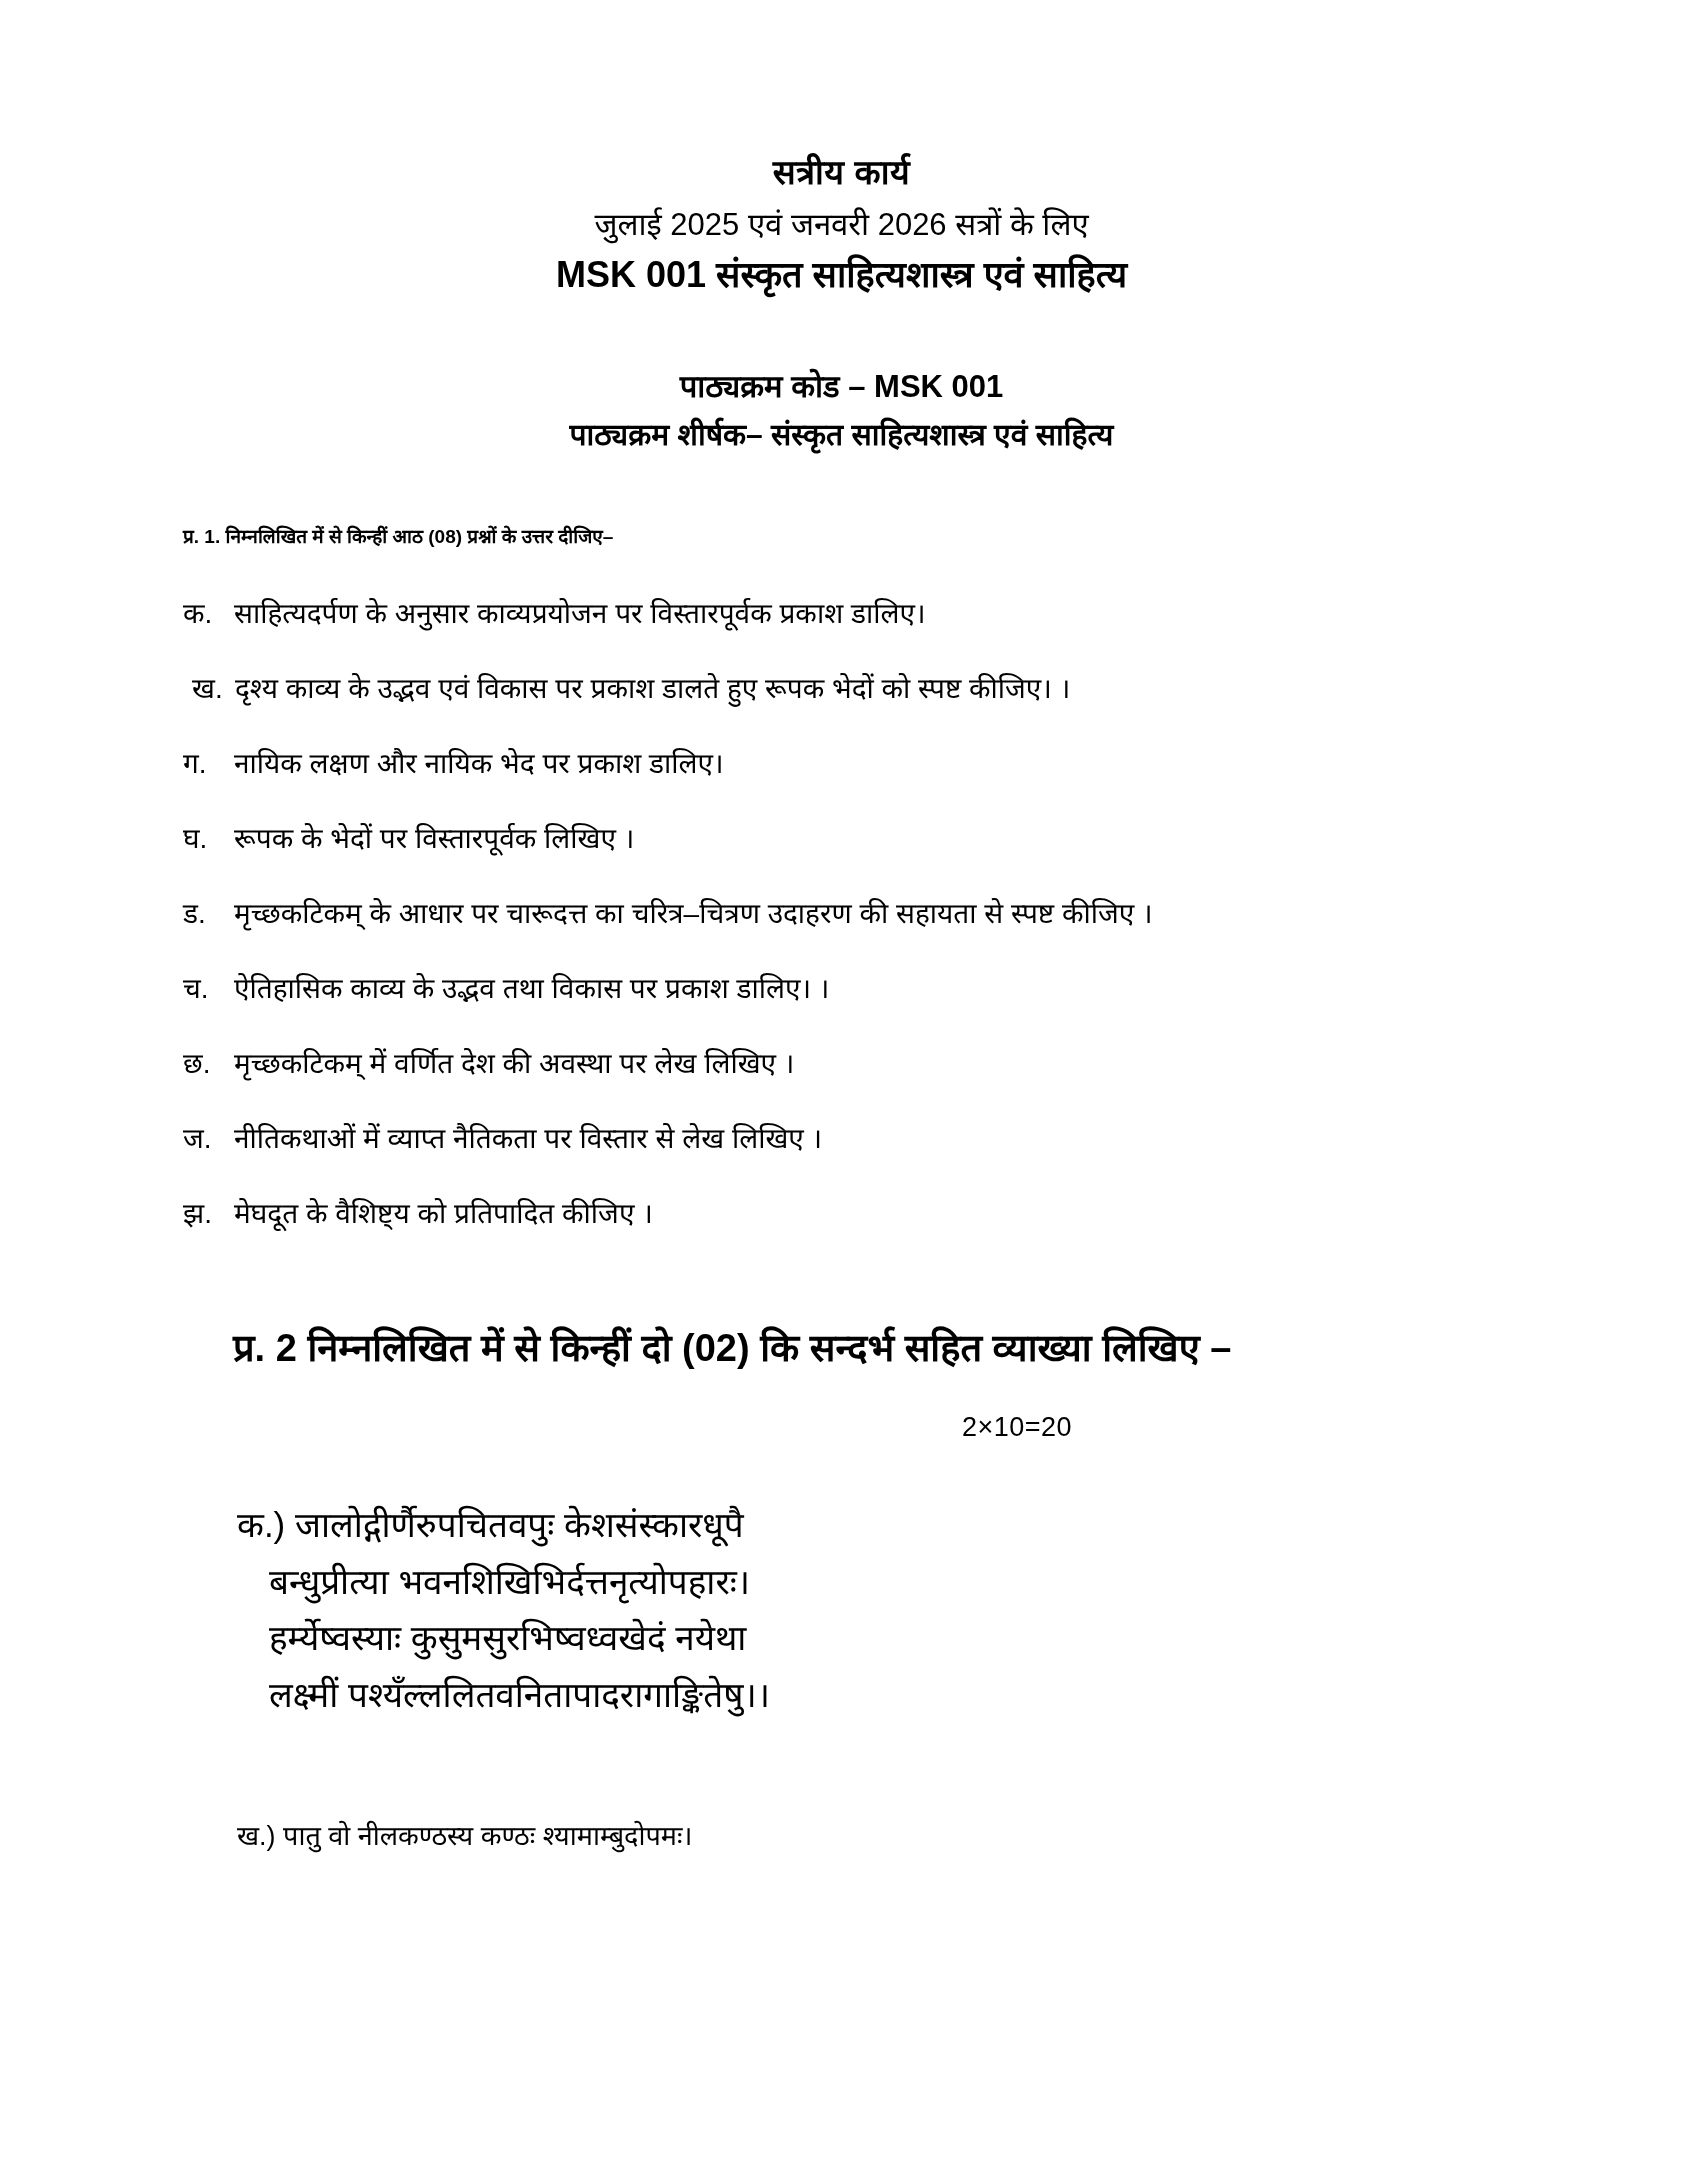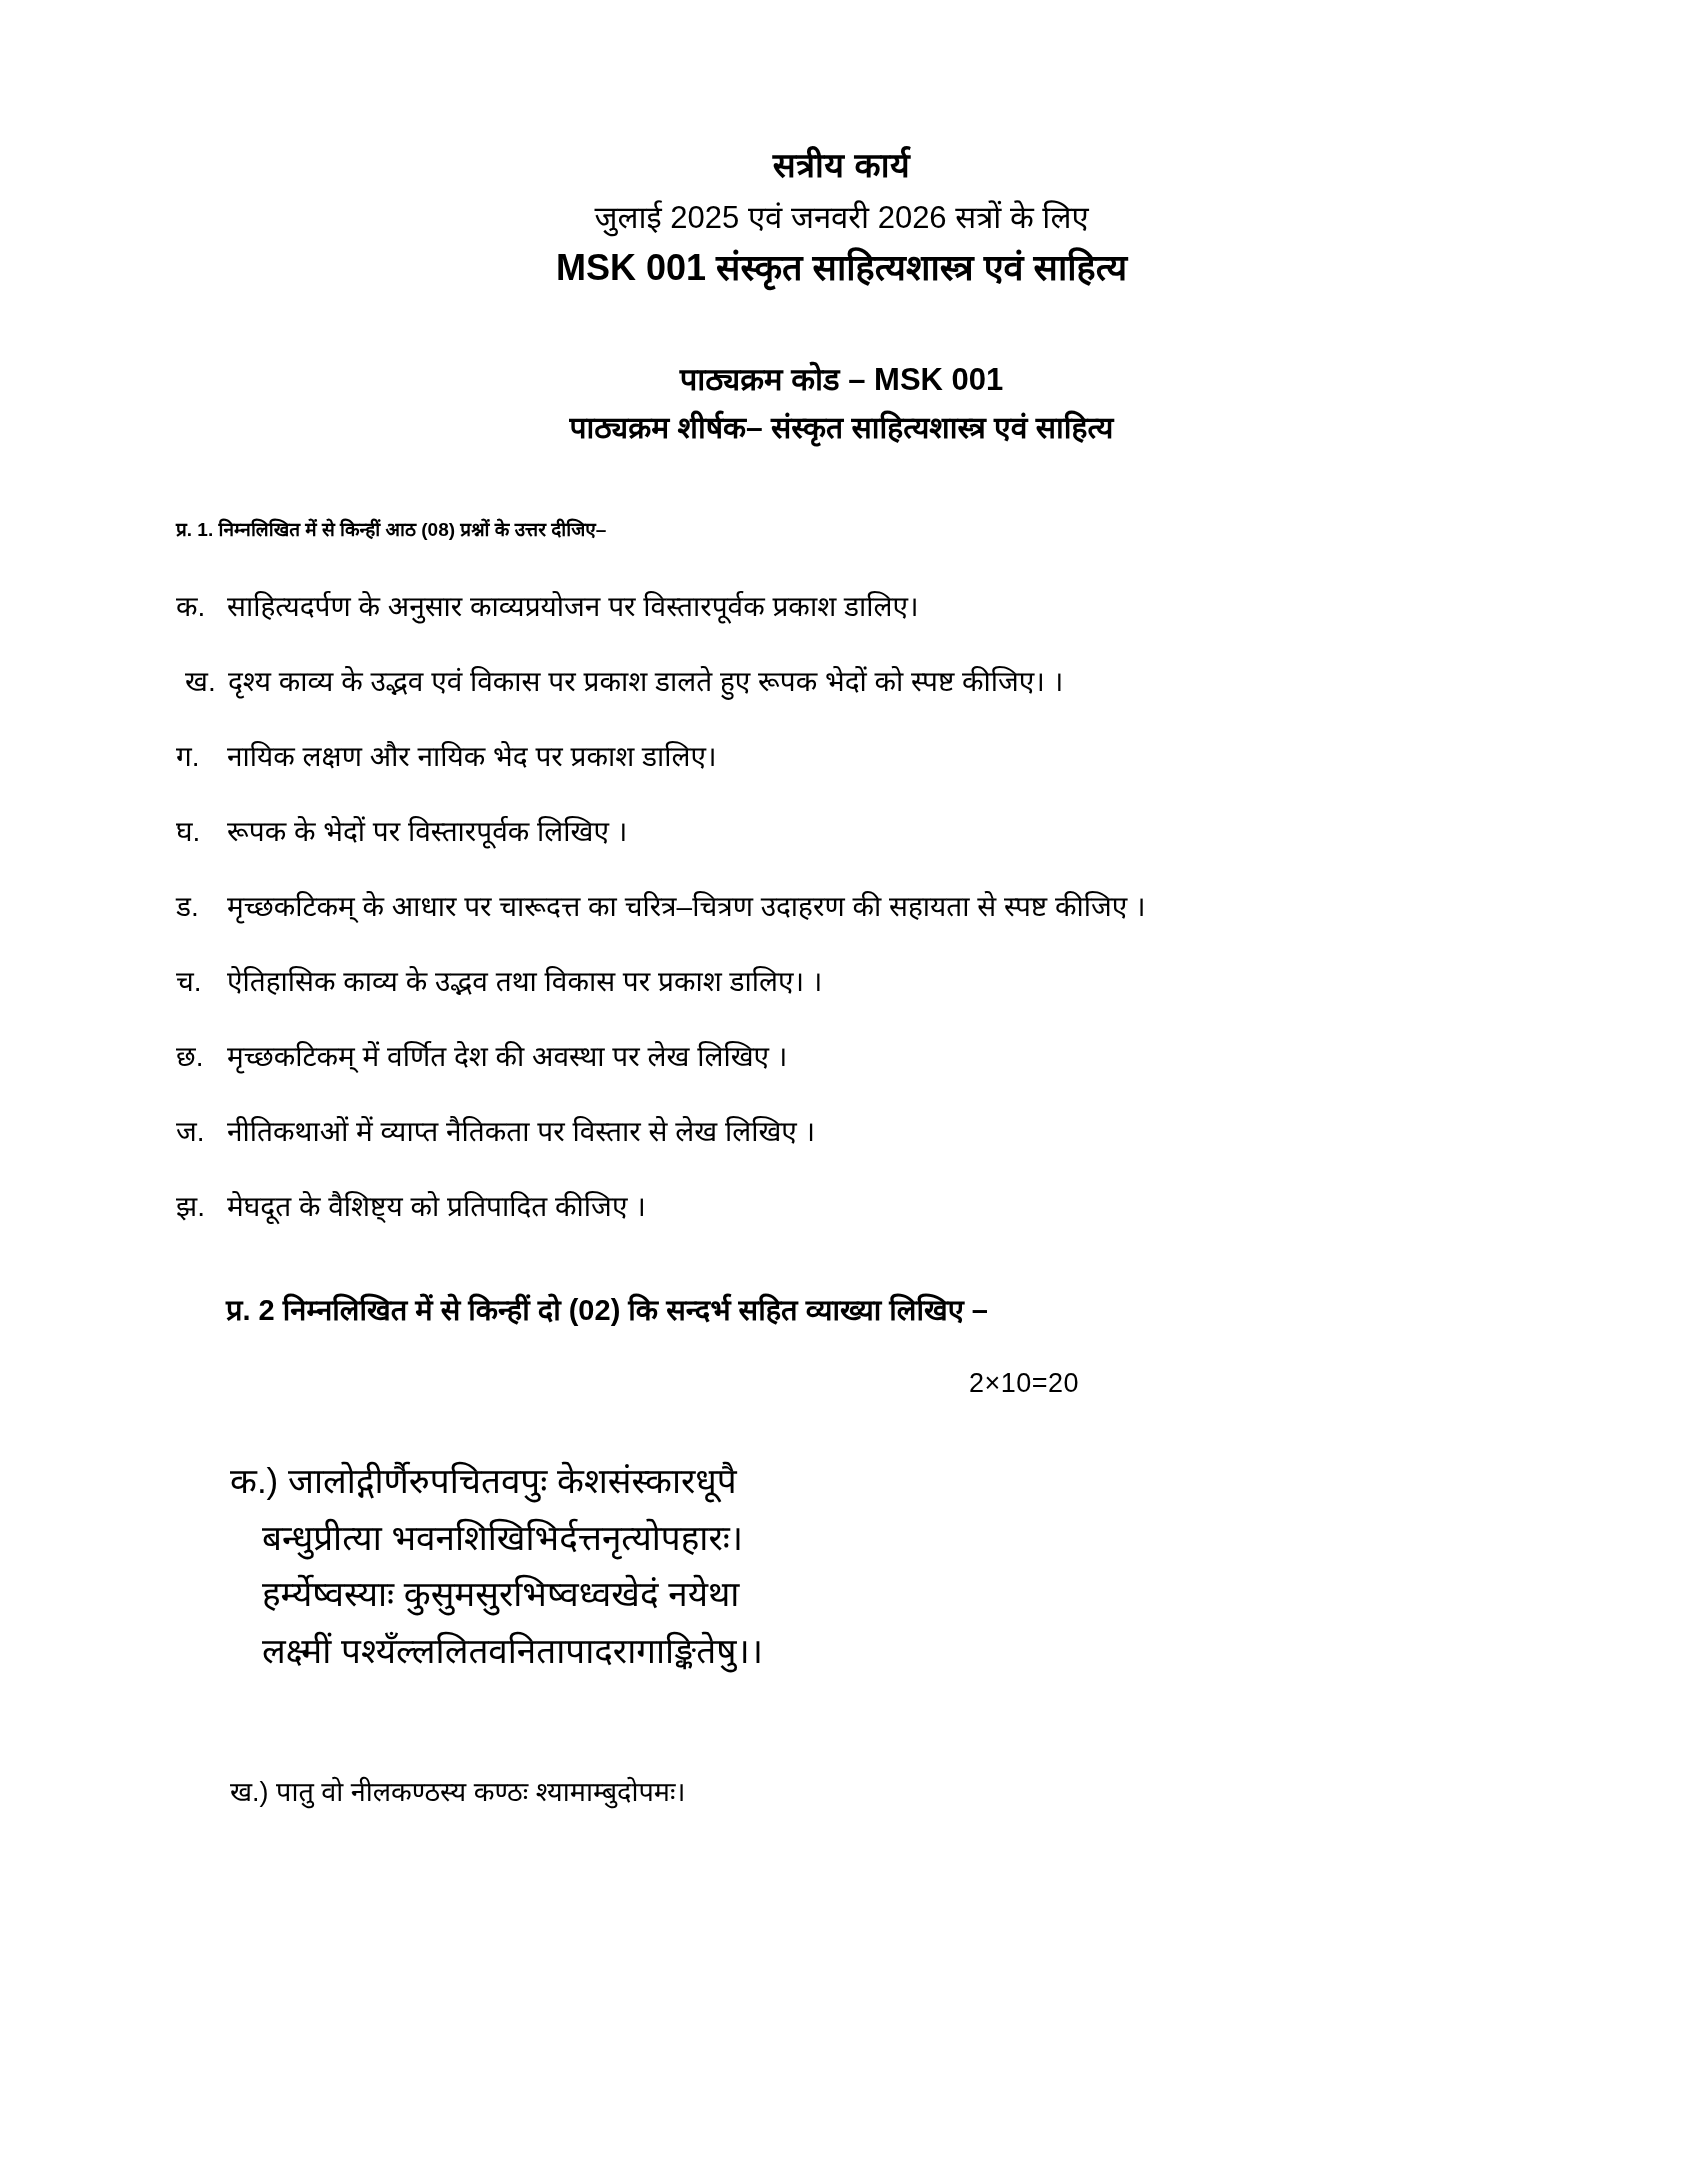--- a/index.html
+++ b/index.html
@@ -12,21 +12,21 @@
     height: 2178px;
     font-family: "Liberation Sans", sans-serif;
     color: #000000;
     position: relative;
     overflow: hidden;
   }
   .page {
     width: 1683px;
     height: 1586px;
     box-sizing: border-box;
-    padding: 0;
+    padding: 7px;
     position: relative;
   }
 
   
   .header {
     text-align: center;
     padding-top: 144px;
   }
   .doc-title {
     font-size: 34px;
@@ -95,23 +95,23 @@
   .q-item .txt {
     flex: 1 1 auto;
   }
   .q-item.indent-half .lbl {
     padding-left: 9px;
     min-width: 43px;
   }
 
   
   .q2-heading {
-    font-size: 29px;
-    font-weight: bold;
-    margin-top: 61px;
+    font-size: 38px;
+    font-weight: bold;
+    margin-top: 85px;
     padding-left: 226px;
   }
   .marks-row2 {
     text-align: right;
     padding-right: 604px;
     margin-top: 40px;
   }
 
   .verse-block {
     margin-top: 54px;

